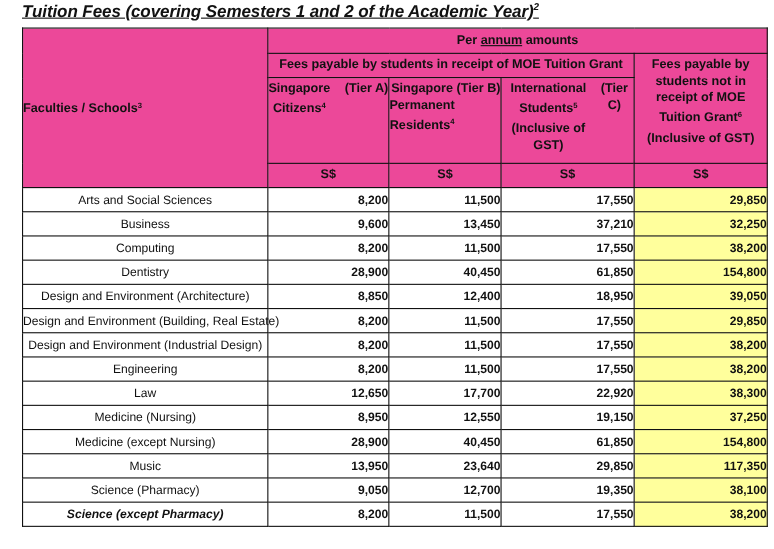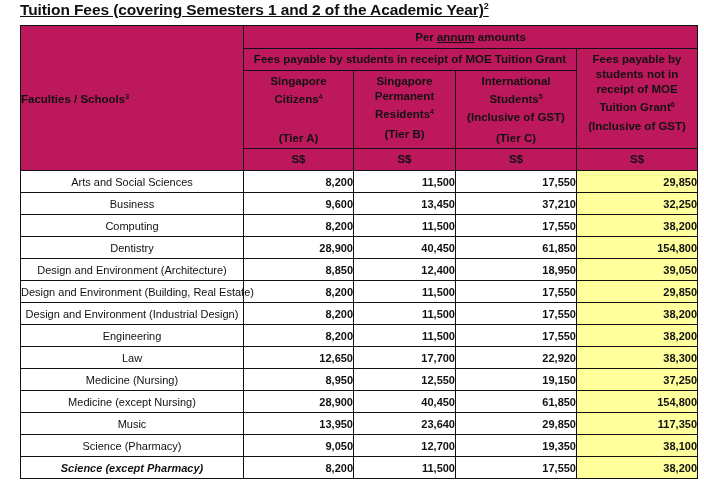--- a/index.html
+++ b/index.html
@@ -1,34 +1,34 @@
 <!DOCTYPE html>
 <html><head>
   <meta charset="utf-8">
   <style>
     html, body { margin: 0; padding: 0; background: #ffffff; }
     body { width: 704px; height: 499px; position: relative; overflow: hidden; font-family: "Liberation Sans", sans-serif; color: #111; }
-    .title { position: absolute; left: 20px; top: 1px; font-size: 15.5px; font-weight: bold; text-decoration: underline; letter-spacing: -0.1px; white-space: nowrap; }
+    .title { position: absolute; left: 20px; top: 1px; font-size: 15.5px; font-weight: bold; text-decoration: underline; letter-spacing: -0.1px; white-space: nowrap; font-style: italic; }
     .title sup { font-size: 9px; text-decoration: none; vertical-align: 6px; }
     table.fees { position: absolute; left: 20px; top: 25px; border-collapse: collapse; table-layout: fixed; width: 677px; font-size: 11px; }
     table.fees td, table.fees th { border: 1.5px solid #111; padding: 0; }
-    th { background: #be185d; font-weight: bold; text-align: center; vertical-align: middle; line-height: 15px; font-size: 11.5px; }
+    th { background: #ec4899; font-weight: bold; text-align: center; vertical-align: middle; line-height: 15px; font-size: 11.5px; }
     th.fac { text-align: left; padding-left: 7px; vertical-align: middle; }
     th sup, td sup { font-size: 7px; vertical-align: 4px; }
     .r-per th { height: 22px; }
     .r-grp th { height: 21px; text-align: center; }
     .r-tier th { height: 77px; }
     .r-unit th { height: 21px; }
     td { height: 21px; line-height: 14px; }
     td.name { text-align: center; padding-left: 7px; font-weight: normal; white-space: nowrap; }
     td.num { text-align: right; font-weight: bold; }
     td.hl { background: #ffff9c; }
     tr.italic td.name { font-style: italic; font-weight: bold; }
     .u { text-decoration: underline; }
-    .tier-cell { display: flex; flex-direction: column; justify-content: space-between; height: 74px; padding: 2px 0 0; }
+    .tier-cell { display: flex; flex-direction: row; justify-content: space-between; height: 74px; padding: 2px 0 0; }
     .tier-cell .top { }
     .tier-cell .bot { }
   </style>
 </head>
 <body>
 
 <div class="title"><span>Tuition Fees (covering Semesters 1 and 2 of the Academic Year)</span><sup>2</sup></div>
 
 <table class="fees">
   <colgroup>

